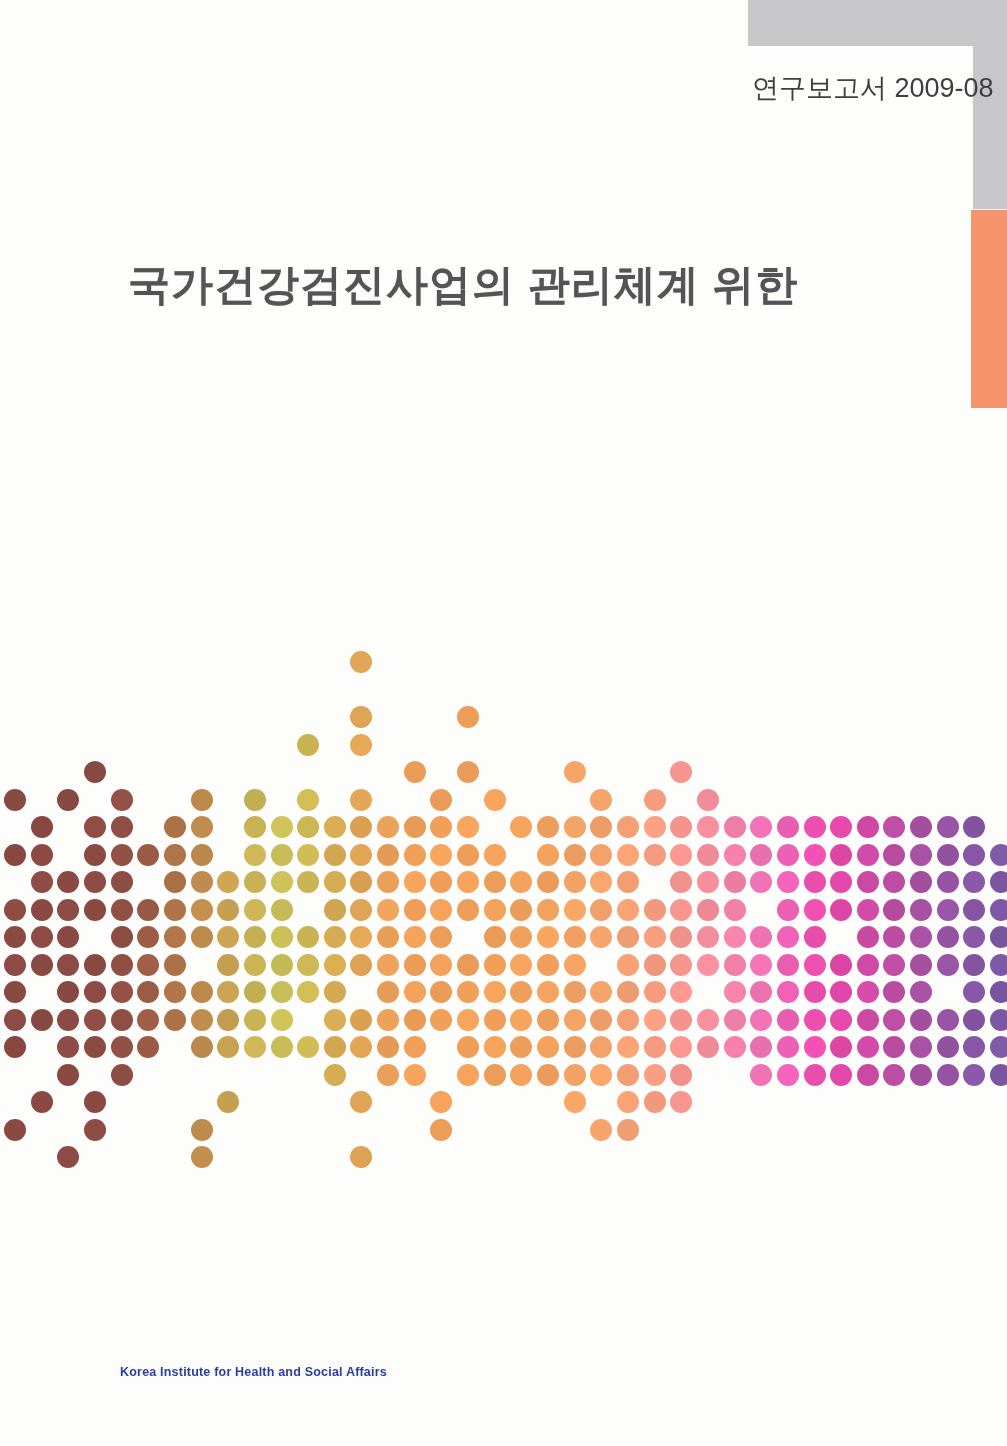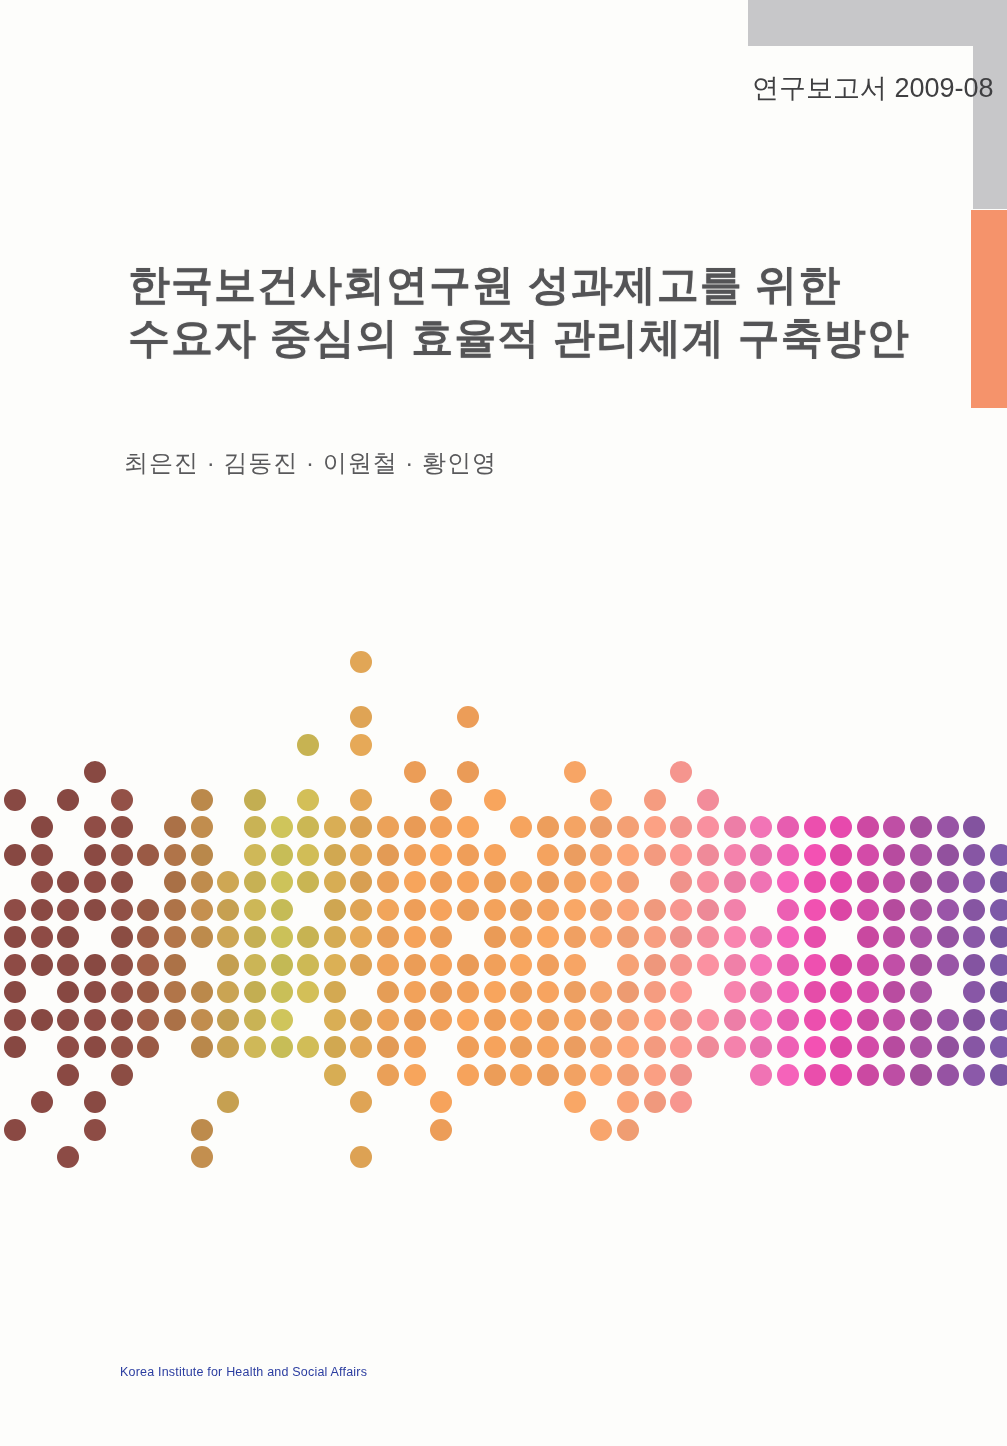--- a/index.html
+++ b/index.html
@@ -50,40 +50,38 @@
     opacity:.85;
     clip-path:polygon(0 0,100% 0,96% 100%,2% 100%);
   }
   .logo-names{margin-left:10px;padding-top:2px;}
   .logo-korean{
     font-size:37px;font-weight:bold;letter-spacing:1px;
     line-height:38px;white-space:nowrap;
     text-shadow:0 0 1px rgba(40,55,160,.4);
   }
   .logo-english{
-    font-size:12.5px;letter-spacing:.2px;margin-top:1px;white-space:nowrap;font-weight:normal;
+    font-size:12.5px;letter-spacing:.2px;margin-top:1px;white-space:nowrap;font-weight:bold;
   }
 </style>
 </head>
 <body>
 
 <div class="page">
 
   <div class="gray-band" style="background: rgb(199, 199, 201);"></div>
   <div class="gray-strip" style="background: rgb(199, 199, 201);"></div>
   <div class="orange-strip" style="background: rgb(245, 147, 107);"></div>
 
   <div class="report-label" style="color: rgb(63, 63, 65);">연구보고서 2009-08</div>
 
   <div class="title-block" style="color: rgb(84, 84, 86);">
-    <div>한국보건사회연구원 성과제고를 위한</div>
-    <div>수요자 중심의 효율적 관리체계 구축방안</div>
+    <div>국가건강검진사업의 관리체계 위한</div>
   </div>
 
-  <div class="authors-line" style="color: rgb(89, 89, 91);">최은진 · 김동진 · 이원철 · 황인영</div>
 
   <div class="dot-art" id="dot-art">
       <div class="dot" style="height: 22px; width: 22px; left: 350.45px; top: 651px; background: rgb(223, 164, 85); filter: brightness(1.01);"></div>
       <div class="dot" style="height: 22px; width: 22px; left: 350.45px; top: 706px; background: rgb(223, 164, 85); filter: brightness(1);"></div>
       <div class="dot" style="height: 22px; width: 22px; left: 457.05px; top: 706px; background: rgb(241, 160, 90); filter: brightness(0.98);"></div>
       <div class="dot" style="height: 22px; width: 22px; left: 297.15px; top: 733.5px; background: rgb(205, 185, 85); filter: brightness(0.97);"></div>
       <div class="dot" style="height: 22px; width: 22px; left: 350.45px; top: 733.5px; background: rgb(223, 164, 85); filter: brightness(1.03);"></div>
       <div class="dot" style="height: 22px; width: 22px; left: 83.95px; top: 761px; background: rgb(140, 75, 68); filter: brightness(0.97);"></div>
       <div class="dot" style="height: 22px; width: 22px; left: 403.75px; top: 761px; background: rgb(240, 160, 89); filter: brightness(0.98);"></div>
       <div class="dot" style="height: 22px; width: 22px; left: 457.05px; top: 761px; background: rgb(241, 160, 90); filter: brightness(0.97);"></div>

